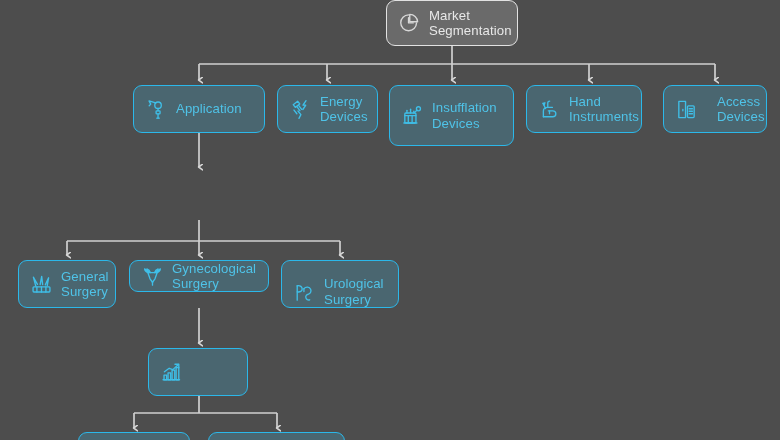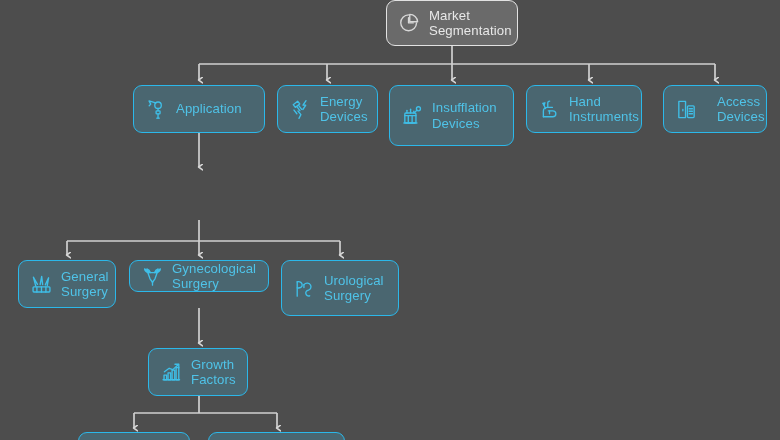--- a/index.html
+++ b/index.html
@@ -227,21 +227,21 @@
         <path d="M16.8 8.0 C18.8 7.2 20.0 5.6 20.2 4.0 C18.4 4.6 17.2 6.0 16.8 8.0 Z"></path>
         <path d="M9.8 8.0 C9.2 6.0 7.8 4.6 6.2 4.2 C6.6 6.2 8.0 7.6 9.8 8.0 Z"></path>
         <path d="M14.2 8.0 C14.8 6.0 16.2 4.6 17.8 4.2 C17.4 6.2 16.0 7.6 14.2 8.0 Z"></path>
         <path d="M12.0 18.0 L12.0 21.0"></path>
       </svg>
     </span>
     <span class="node-label">Gynecological
 Surgery</span>
   </div>
 
-  <div class="node cyan" style="left:281px; top:260px; width:118px; height:56px;">
+  <div class="node cyan" style="left:281px; top:260px; width:118px; height:48px;align-items:flex-end;">
     <span class="node-icon">
       <svg class="icon-svg" width="23" height="23" viewBox="0 0 24 24" fill="none" stroke="#3fbfe8" stroke-width="1.4" stroke-linecap="round" stroke-linejoin="round">
         <path d="M4.4 20.0 L4.4 5.0"></path>
         <path d="M4.4 5.0 C7.6 4.4 9.6 6.2 9.6 8.4 C9.6 10.6 7.6 11.8 4.4 11.4"></path>
         <path d="M11.4 8.0 C13.6 5.4 17.2 6.0 18.4 8.6 C19.4 10.8 18.2 13.2 16.0 13.8 C14.2 14.2 13.0 15.6 13.4 17.4 C13.8 19.2 15.6 20.2 17.4 19.6"></path>
         <path d="M11.4 8.0 L11.4 11.0"></path>
       </svg>
     </span>
     <span class="node-label">Urological
 Surgery</span>
@@ -252,22 +252,20 @@
       <svg class="icon-svg" width="23" height="23" viewBox="0 0 24 24" fill="none" stroke="#3fbfe8" stroke-width="1.4" stroke-linecap="round" stroke-linejoin="round">
         <path d="M3.2 19.6 L20.4 19.6"></path>
         <rect x="4.2" y="14.8" width="2.8" height="4.8"></rect>
         <rect x="8.4" y="12.4" width="2.8" height="7.2"></rect>
         <rect x="12.6" y="9.6" width="2.8" height="10.0"></rect>
         <rect x="16.8" y="6.8" width="2.8" height="12.8"></rect>
         <path d="M4.6 11.2 L9.6 7.6 L13.4 9.0 L19.2 3.6"></path>
         <path d="M15.6 3.4 L19.6 3.4 L19.6 7.0"></path>
       </svg>
     </span>
-    <span class="node-label">Growth
-Factors</span>
   </div>
 
   <div class="node cyan" style="left:78px; top:432px; width:112px; height:48px;">
     <span class="node-label"></span>
   </div>
 
   <div class="node cyan" style="left:208px; top:432px; width:137px; height:48px;">
     <span class="node-label"></span>
   </div>
 

